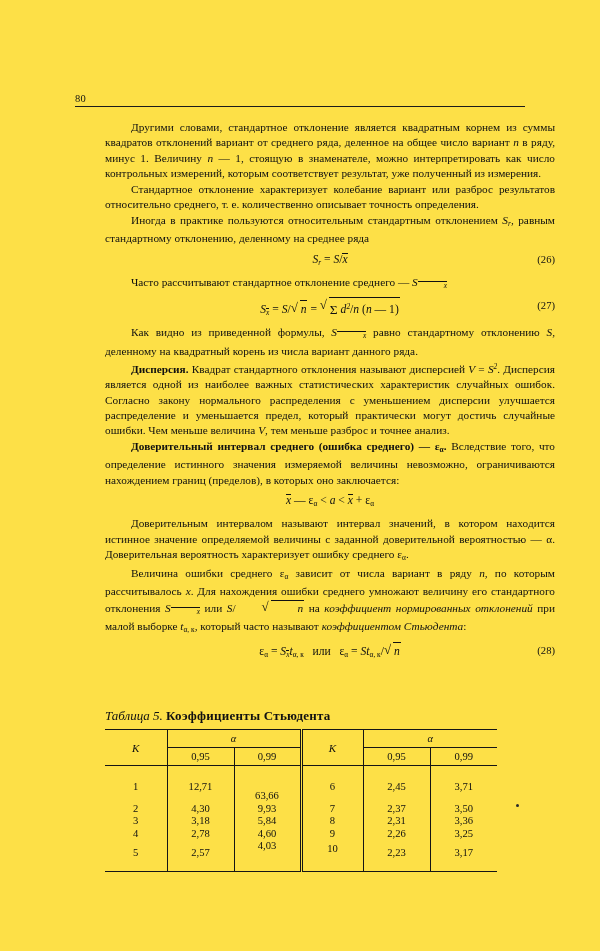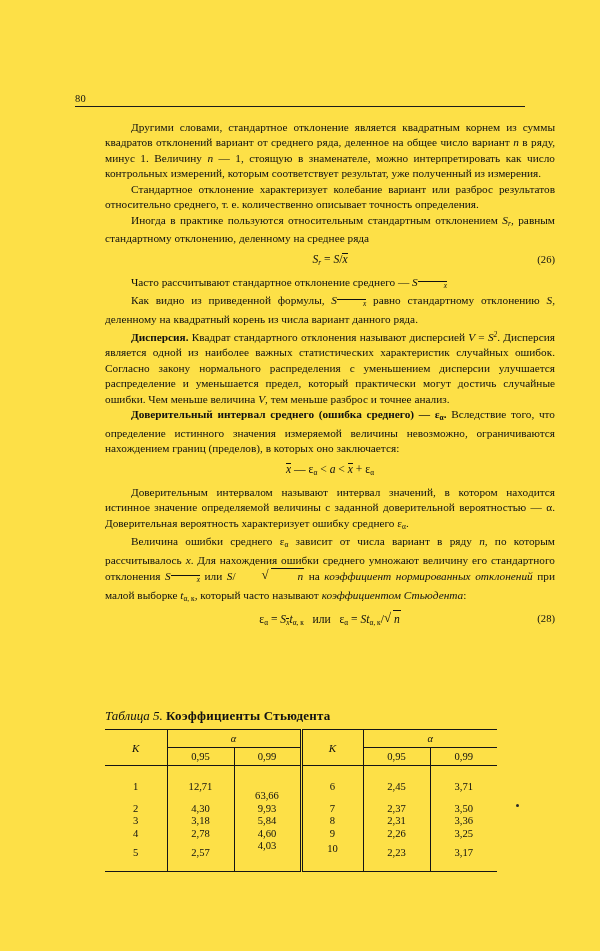--- a/index.html
+++ b/index.html
@@ -218,20 +218,24 @@
 
     <p>Иногда в практике пользуются относительным стандартным отклонением <i class="mathi">S</i><sub class="m">r</sub>, равным стандартному отклонению, деленному на среднее ряда</p>
 
     <div class="formula">
       <i class="mathi">S</i><sub class="m">r</sub> = <i class="mathi">S</i>/<span class="bar">x</span>
       <span class="eqnum">(26)</span>
     </div>
 
     <p>Часто рассчитывают стандартное отклонение среднего — <i class="mathi">S</i><sub class="m"><span class="bar">x</span></sub></p>
 
+    <div class="formula">
+      <i class="mathi">S</i><sub class="m"><span class="bar">x</span></sub> = <i class="mathi">S</i>/<span class="radic"><span class="rad-body"><i class="mathi">n</i></span></span> = <span class="radic"><span class="rad-body"><span class="sig">Σ</span> <i class="mathi">d</i><sup class="m">2</sup>/<i class="mathi">n</i> (<i class="mathi">n</i> — 1)</span></span>
+      <span class="eqnum">(27)</span>
+    </div>
 
     <p>Как видно из приведенной формулы, <i class="mathi">S</i><sub class="m"><span class="bar">x</span></sub> равно стандартному отклонению <i class="mathi">S</i>, деленному на квадратный корень из числа вариант данного ряда.</p>
 
     <p><b class="lead">Дисперсия.</b> Квадрат стандартного отклонения называют дисперсией <i class="mathi">V</i> = <i class="mathi">S</i><sup class="m">2</sup>. Дисперсия является одной из наиболее важных статистических характеристик случайных ошибок. Согласно закону нормального распределения с уменьшением дисперсии улучшается распределение и уменьшается предел, который практически могут достичь случайные ошибки. Чем меньше величина <i class="mathi">V</i>, тем меньше разброс и точнее анализ.</p>
 
     <p><b class="lead">Доверительный интервал среднего (ошибка среднего) — ε<sub class="mu">α</sub>.</b> Вследствие того, что определение истинного значения измеряемой величины невозможно, ограничиваются нахождением границ (пределов), в которых оно заключается:</p>
 
     <div class="formula">
       <span class="bar">x</span> — ε<sub class="mu">α</sub> &lt; <i class="mathi">a</i> &lt; <span class="bar">x</span> + ε<sub class="mu">α</sub>
     </div>

